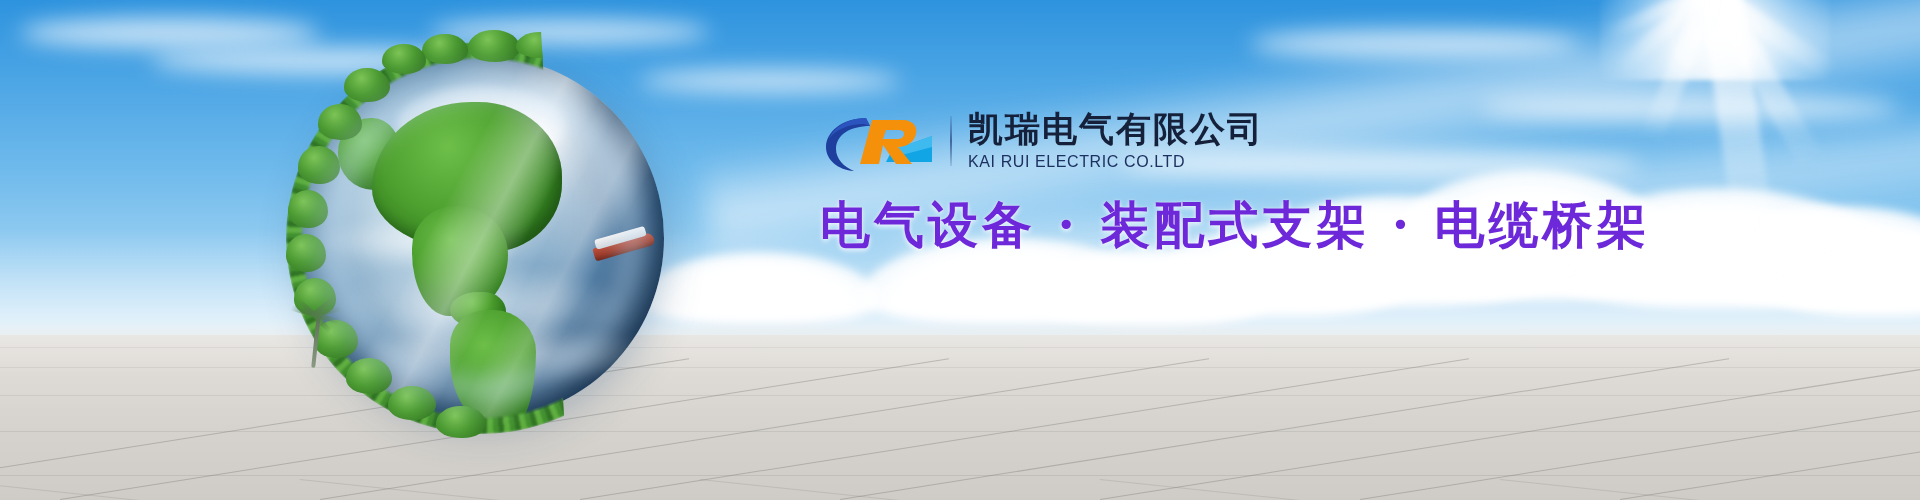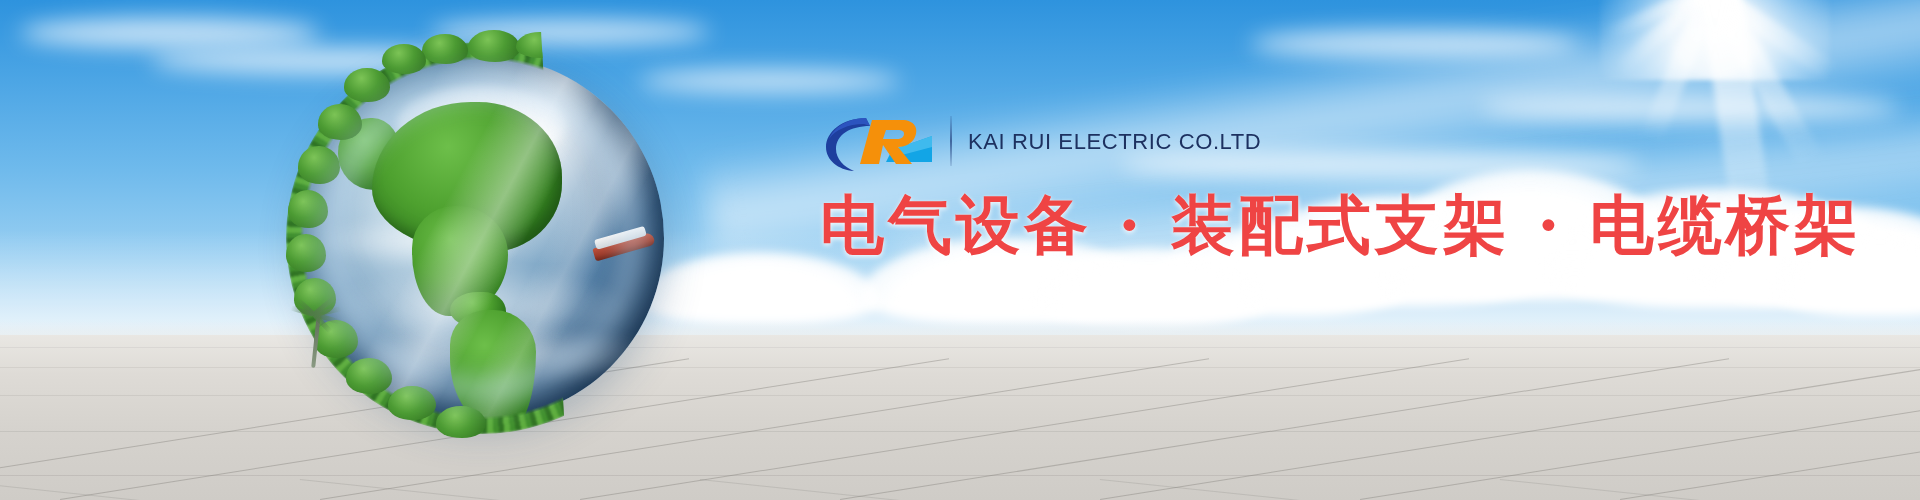--- a/index.html
+++ b/index.html
@@ -217,33 +217,33 @@
     flex:0 0 2px;
   }
 
   .brand-text { display:flex; flex-direction:column; justify-content:center; }
   .brand-cn {
     font-size:35px; line-height:40px; font-weight:700;
     color:#15203a; letter-spacing:2px;
     font-family:"DejaVu Sans","Liberation Sans",sans-serif;
   }
   .brand-en {
-    font-size:22px; line-height:22px; font-weight:400;
+    font-size:16px; line-height:22px; font-weight:400;
     color:#1d3160; letter-spacing:.6px; margin-top:2px;
     font-family:"Liberation Sans","DejaVu Sans",sans-serif;
   }
 
   .slogan {
     margin-top:16px;
     font-family:"DejaVu Serif","Liberation Serif",serif;
     font-weight:700;
-    font-size:64px;
+    font-size:50px;
     line-height:62px;
     letter-spacing:4px;
-    color:#ef4444;
+    color:#6d28d9;
     text-shadow:0 2px 5px rgba(255,255,255,.85), 0 0 1px rgba(255,255,255,.9);
     white-space:nowrap;
   }
 
   .badge-bar {
     display:inline-block;
     margin-top:20px; margin-left:10px;
     background:#123a8e;
     color:#ffffff;
     font-size:23px;
@@ -393,20 +393,21 @@
 
           <path d="M40 54 L52 10 L82 10 C94 10 99 18 95 27 C92 34 84 37 78 37
                    L92 54 L76 54 L63 35 L59 54 Z
                    M66 20 L63 29 L77 29 C81 29 84 27 84 24 C84 21 82 20 78 20 Z" fill="#f5900a"></path>
         </svg>
       </div>
 
       <div class="logo-divider"></div>
 
       <div class="brand-text">
+        <div class="brand-cn">凯瑞电气有限公司</div>
         <div class="brand-en">KAI RUI ELECTRIC CO.LTD</div>
       </div>
     </div>
 
     <div class="slogan">电气设备 · 装配式支架 · 电缆桥架</div>
 
   </div>
 
 </div>
 

